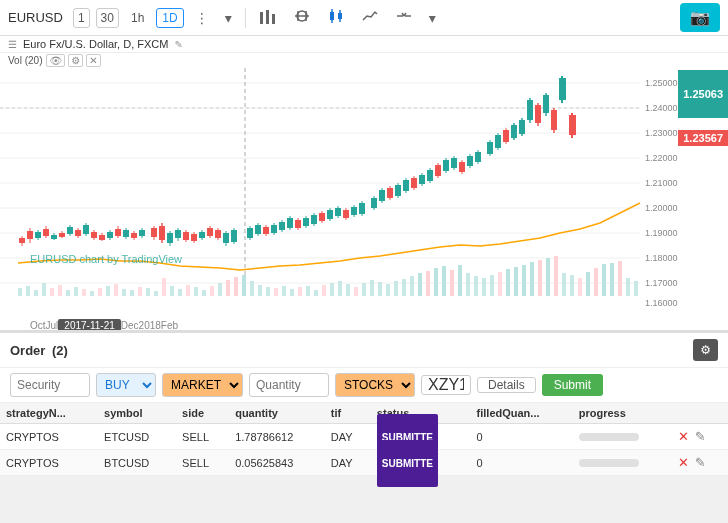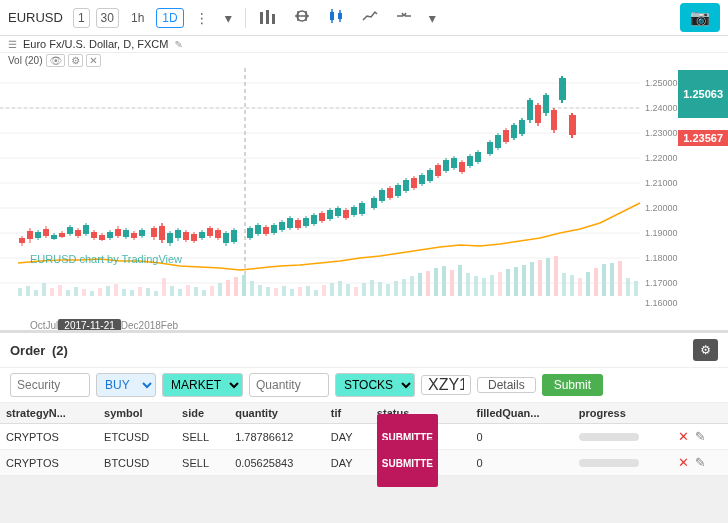--- a/index.html
+++ b/index.html
@@ -189,21 +189,21 @@
       font-size: 12px;
       color: #aaa;
       background: #fff;
       width: 80px;
     }
     .form-select {
       border: 1px solid #ccc;
       border-radius: 3px;
       padding: 3px 4px;
       font-size: 12px;
-      background: #5eead4;
+      background: #fdba74;
       cursor: pointer;
     }
     .form-select.buy { background: #e3f2fd; color: #1976d2; }
     .details-btn {
       background: #fff;
       color: #555;
       border: 1px solid #ccc;
       border-radius: 3px;
       padding: 0 10px;
       font-size: 12px;
@@ -244,21 +244,21 @@
       white-space: nowrap;
     }
     .orders-table td {
       padding: 4px 6px;
       border-bottom: 1px solid #eee;
       color: #333;
       white-space: nowrap;
     }
     .orders-table tr:nth-child(even) td { background: #fafafa; }
     .status-badge {
-      background: #be185d;
+      background: #4c1d95;
       color: #fff;
       padding: 18px 5px;
       border-radius: 2px;
       font-size: 10px;
       font-weight: bold;
     }
     .quantity-val { color: #1976d2; }
     .progress-bar-container {
       width: 60px;
       height: 8px;

